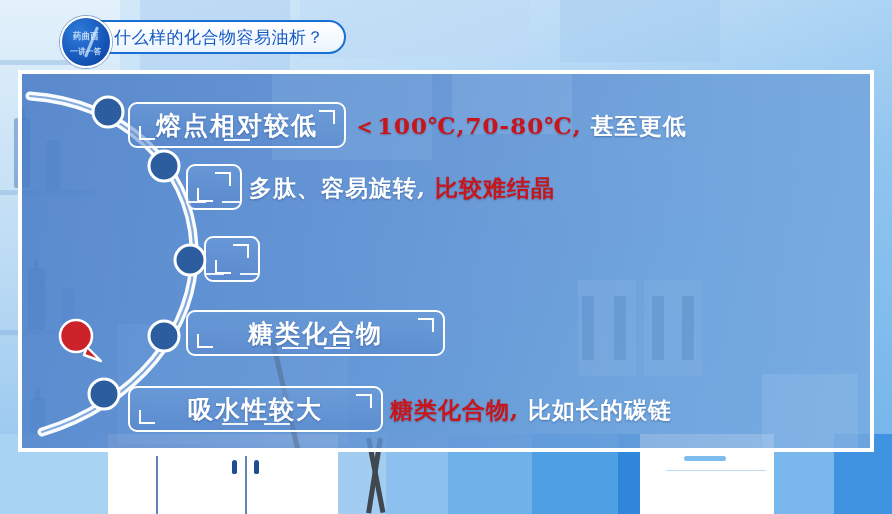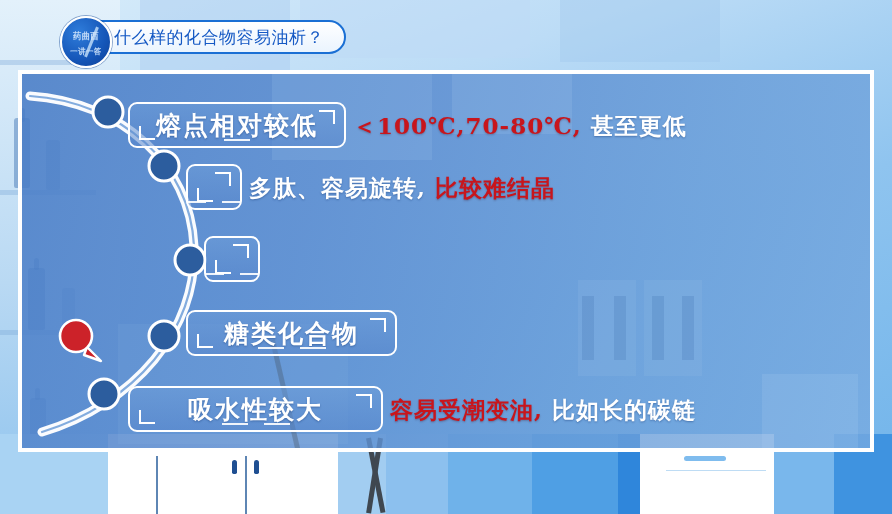--- a/index.html
+++ b/index.html
@@ -230,21 +230,21 @@
         <span class="brk brk-tr"></span>
         <span class="brk brk-bl"></span>
         <span class="underlines">
           <i class="ul"></i>
           <i class="ul"></i>
         </span>
       </div>
     </div>
 
     <div class="row" style="left:164px; top:236px;">
-      <div class="chip" style="padding:0 36px;align-items:center;">
+      <div class="chip" style="padding:0 60px;align-items:center;">
         <span class="chip-label">糖类化合物</span>
         <span class="brk brk-tr"></span>
         <span class="brk brk-bl"></span>
         <span class="underlines">
           <i class="ul"></i>
           <i class="ul"></i>
         </span>
       </div>
       <div class="note">
         <span class="white"></span>
@@ -256,19 +256,19 @@
       <div class="chip" style="padding:4px 58px;">
         <span class="chip-label">吸水性较大</span>
         <span class="brk brk-tr"></span>
         <span class="brk brk-bl"></span>
         <span class="underlines">
           <i class="ul"></i>
           <i class="ul"></i>
         </span>
       </div>
       <div class="note">
-        <span class="red">容易受潮变油,</span>
+        <span class="red">糖类化合物,</span>
         <span class="white">比如长的碳链</span>
       </div>
     </div>
 
   </div>
 </div>
 
 </body></html>

